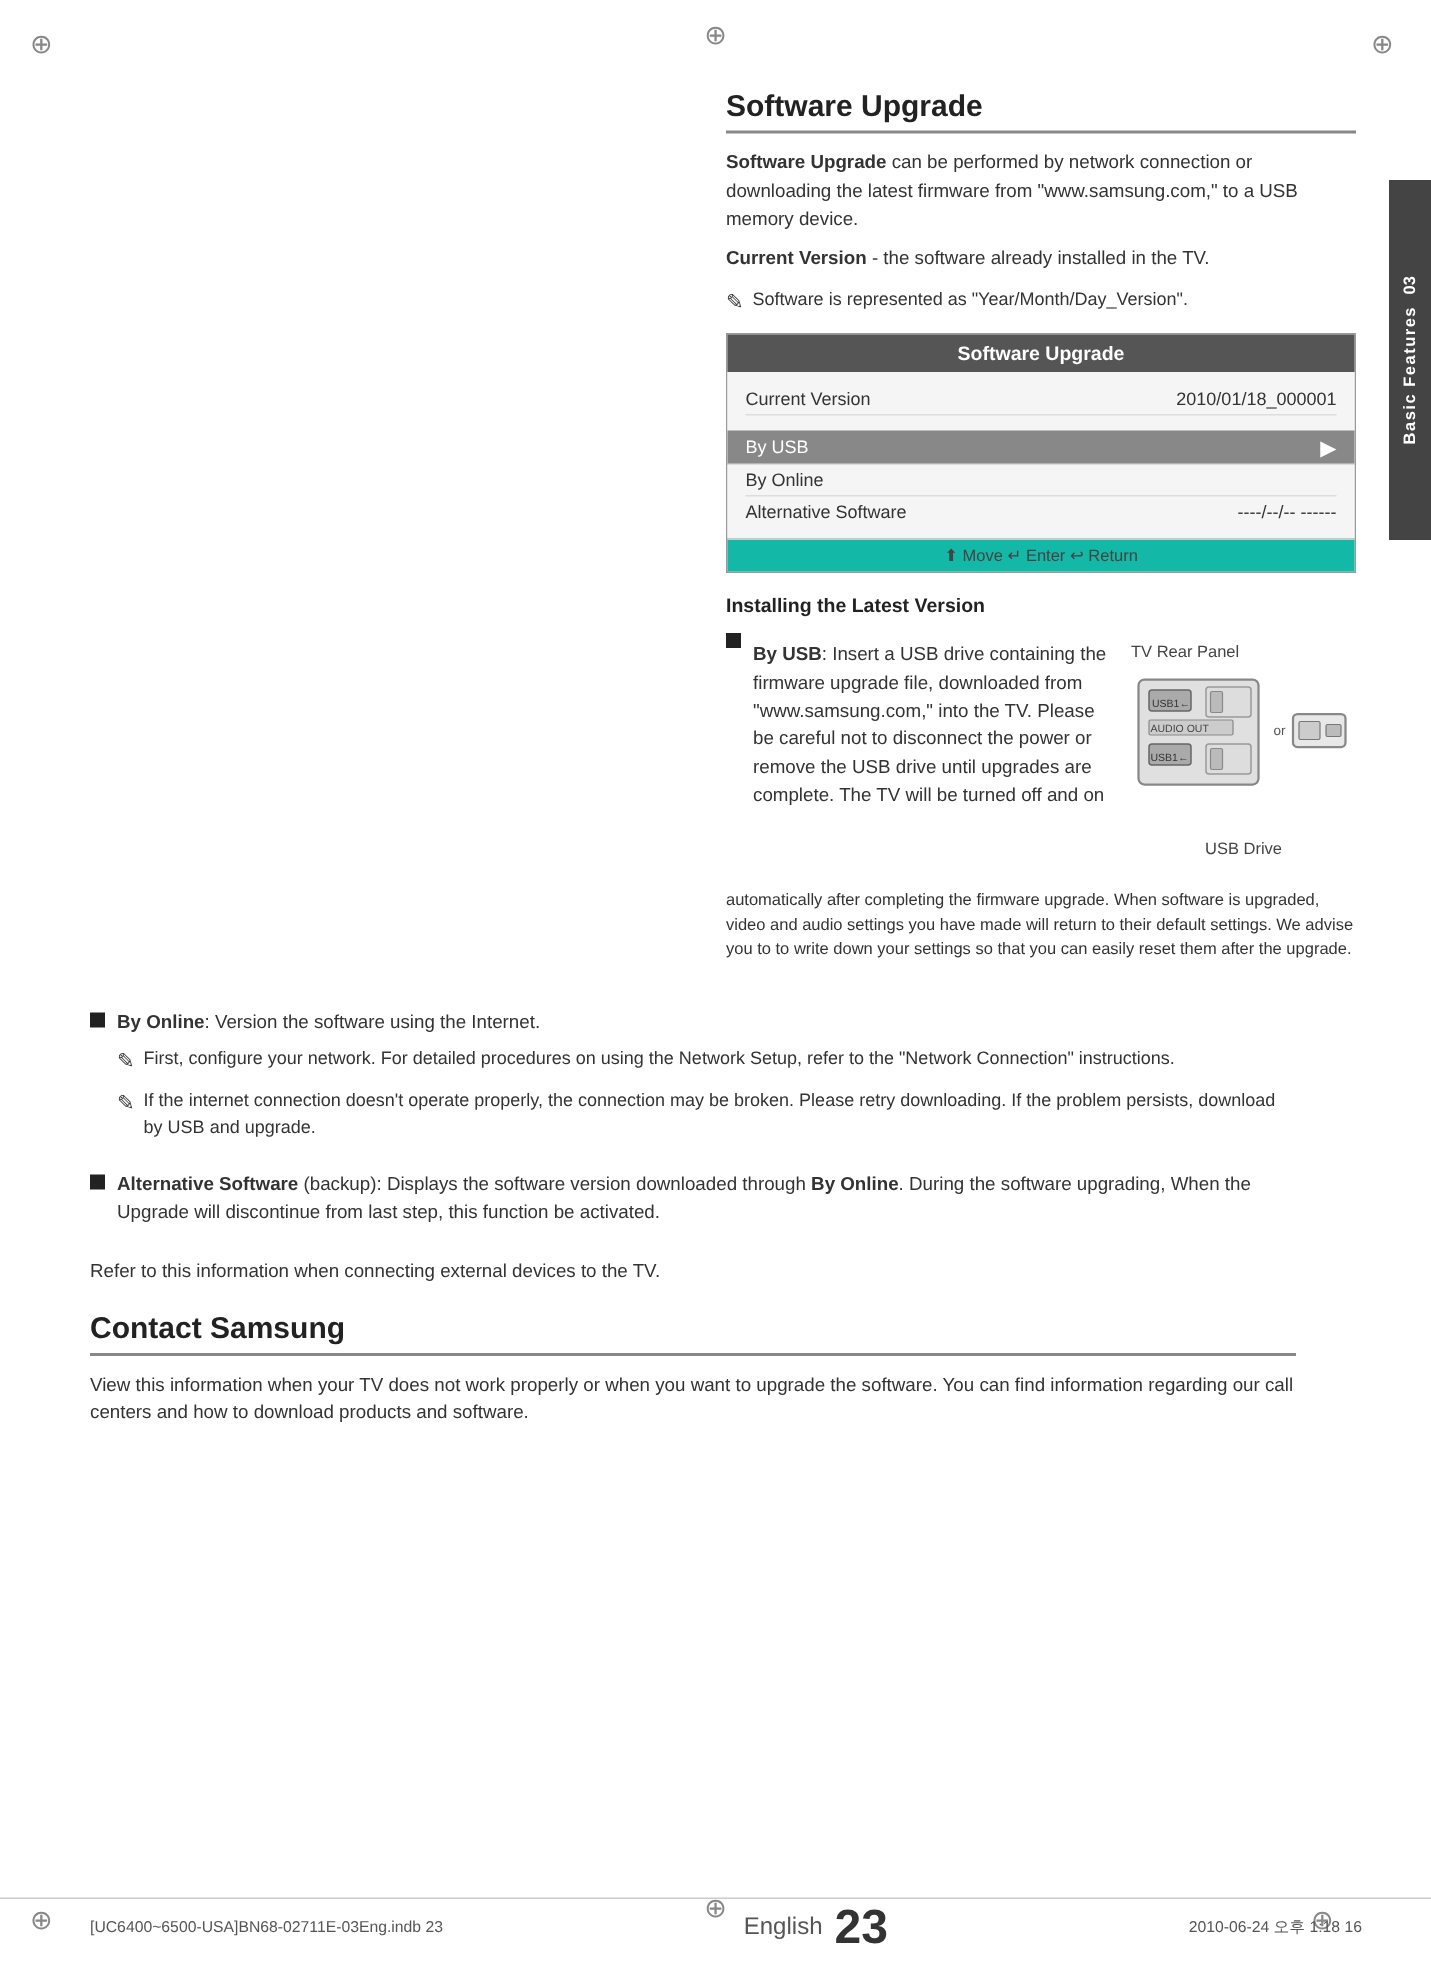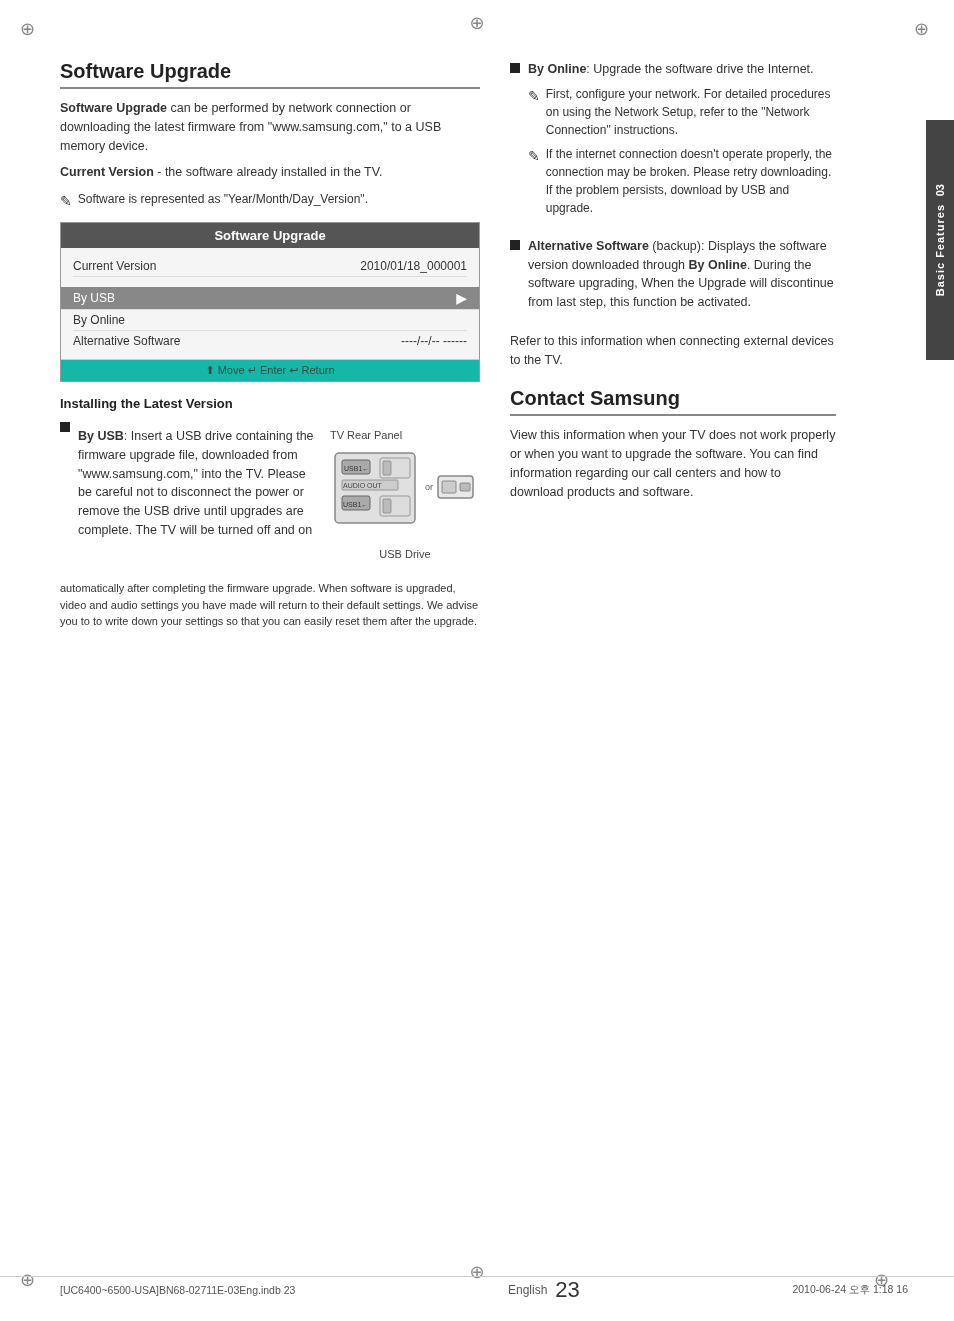--- a/index.html
+++ b/index.html
@@ -48,23 +48,24 @@
       font-size: 11px;
       font-weight: bold;
       margin-bottom: 8px;
       writing-mode: vertical-rl;
       transform: rotate(180deg);
     }
 
     
     .main-content {
       display: flex;
-      flex-direction: row;
-      padding: 60px 78px 40px 60px;
+      flex-direction: column;
+      padding: 60px 50px 40px 60px;
       gap: 30px;
+      align-items: flex-end;
     }
 
     
     .left-column {
       flex: 0 0 420px;
       max-width: 420px;
     }
 
     
     .right-column {
@@ -204,21 +205,21 @@
       width: 150px;
     }
     .tv-rear-label {
       font-size: 11px;
       color: #444;
       margin-bottom: 4px;
     }
     .usb-drive-label {
       font-size: 11px;
       color: #444;
-      margin-top: 8px;
+      margin-top: 20px;
       text-align: center;
     }
 
     
     .diagram-svg {
       display: block;
     }
 
     
     .bottom-paragraph {
@@ -247,26 +248,26 @@
     }
     .footer-right {
       font-size: 10.5px;
     }
     .footer-center {
       display: flex;
       align-items: center;
       gap: 8px;
     }
     .page-number-text {
-      font-size: 12px;
+      font-size: 16px;
       color: #555;
     }
     .page-number-big {
-      font-size: 22px;
-      font-weight: normal;
+      font-size: 32px;
+      font-weight: bold;
       color: #333;
     }
 
     
     .corner-mark {
       position: absolute;
       width: 20px;
       height: 20px;
       font-size: 18px;
       color: #888;
@@ -411,21 +412,21 @@
       <p class="bottom-paragraph">automatically after completing the firmware upgrade. When software is upgraded, video and audio settings you have made will return to their default settings. We advise you to to write down your settings so that you can easily reset them after the upgrade.</p>
 
     </div>
 
     <div class="right-column">
 
       <div class="bullet-item">
         <div class="bullet-square"></div>
         <div class="bullet-content">
           <p>
-            <strong>By Online</strong><span>: Upgrade the software drive the Internet.</span>
+            <strong>By Online</strong><span>: Version the software using the Internet.</span>
           </p>
           <div class="note">
             <span class="note-icon">✎</span>
             <span class="note-text">First, configure your network. For detailed procedures on using the Network Setup, refer to the "Network Connection" instructions.</span>
           </div>
           <div class="note">
             <span class="note-icon">✎</span>
             <span class="note-text">If the internet connection doesn't operate properly, the connection may be broken. Please retry downloading. If the problem persists, download by USB and upgrade.</span>
           </div>
         </div>

